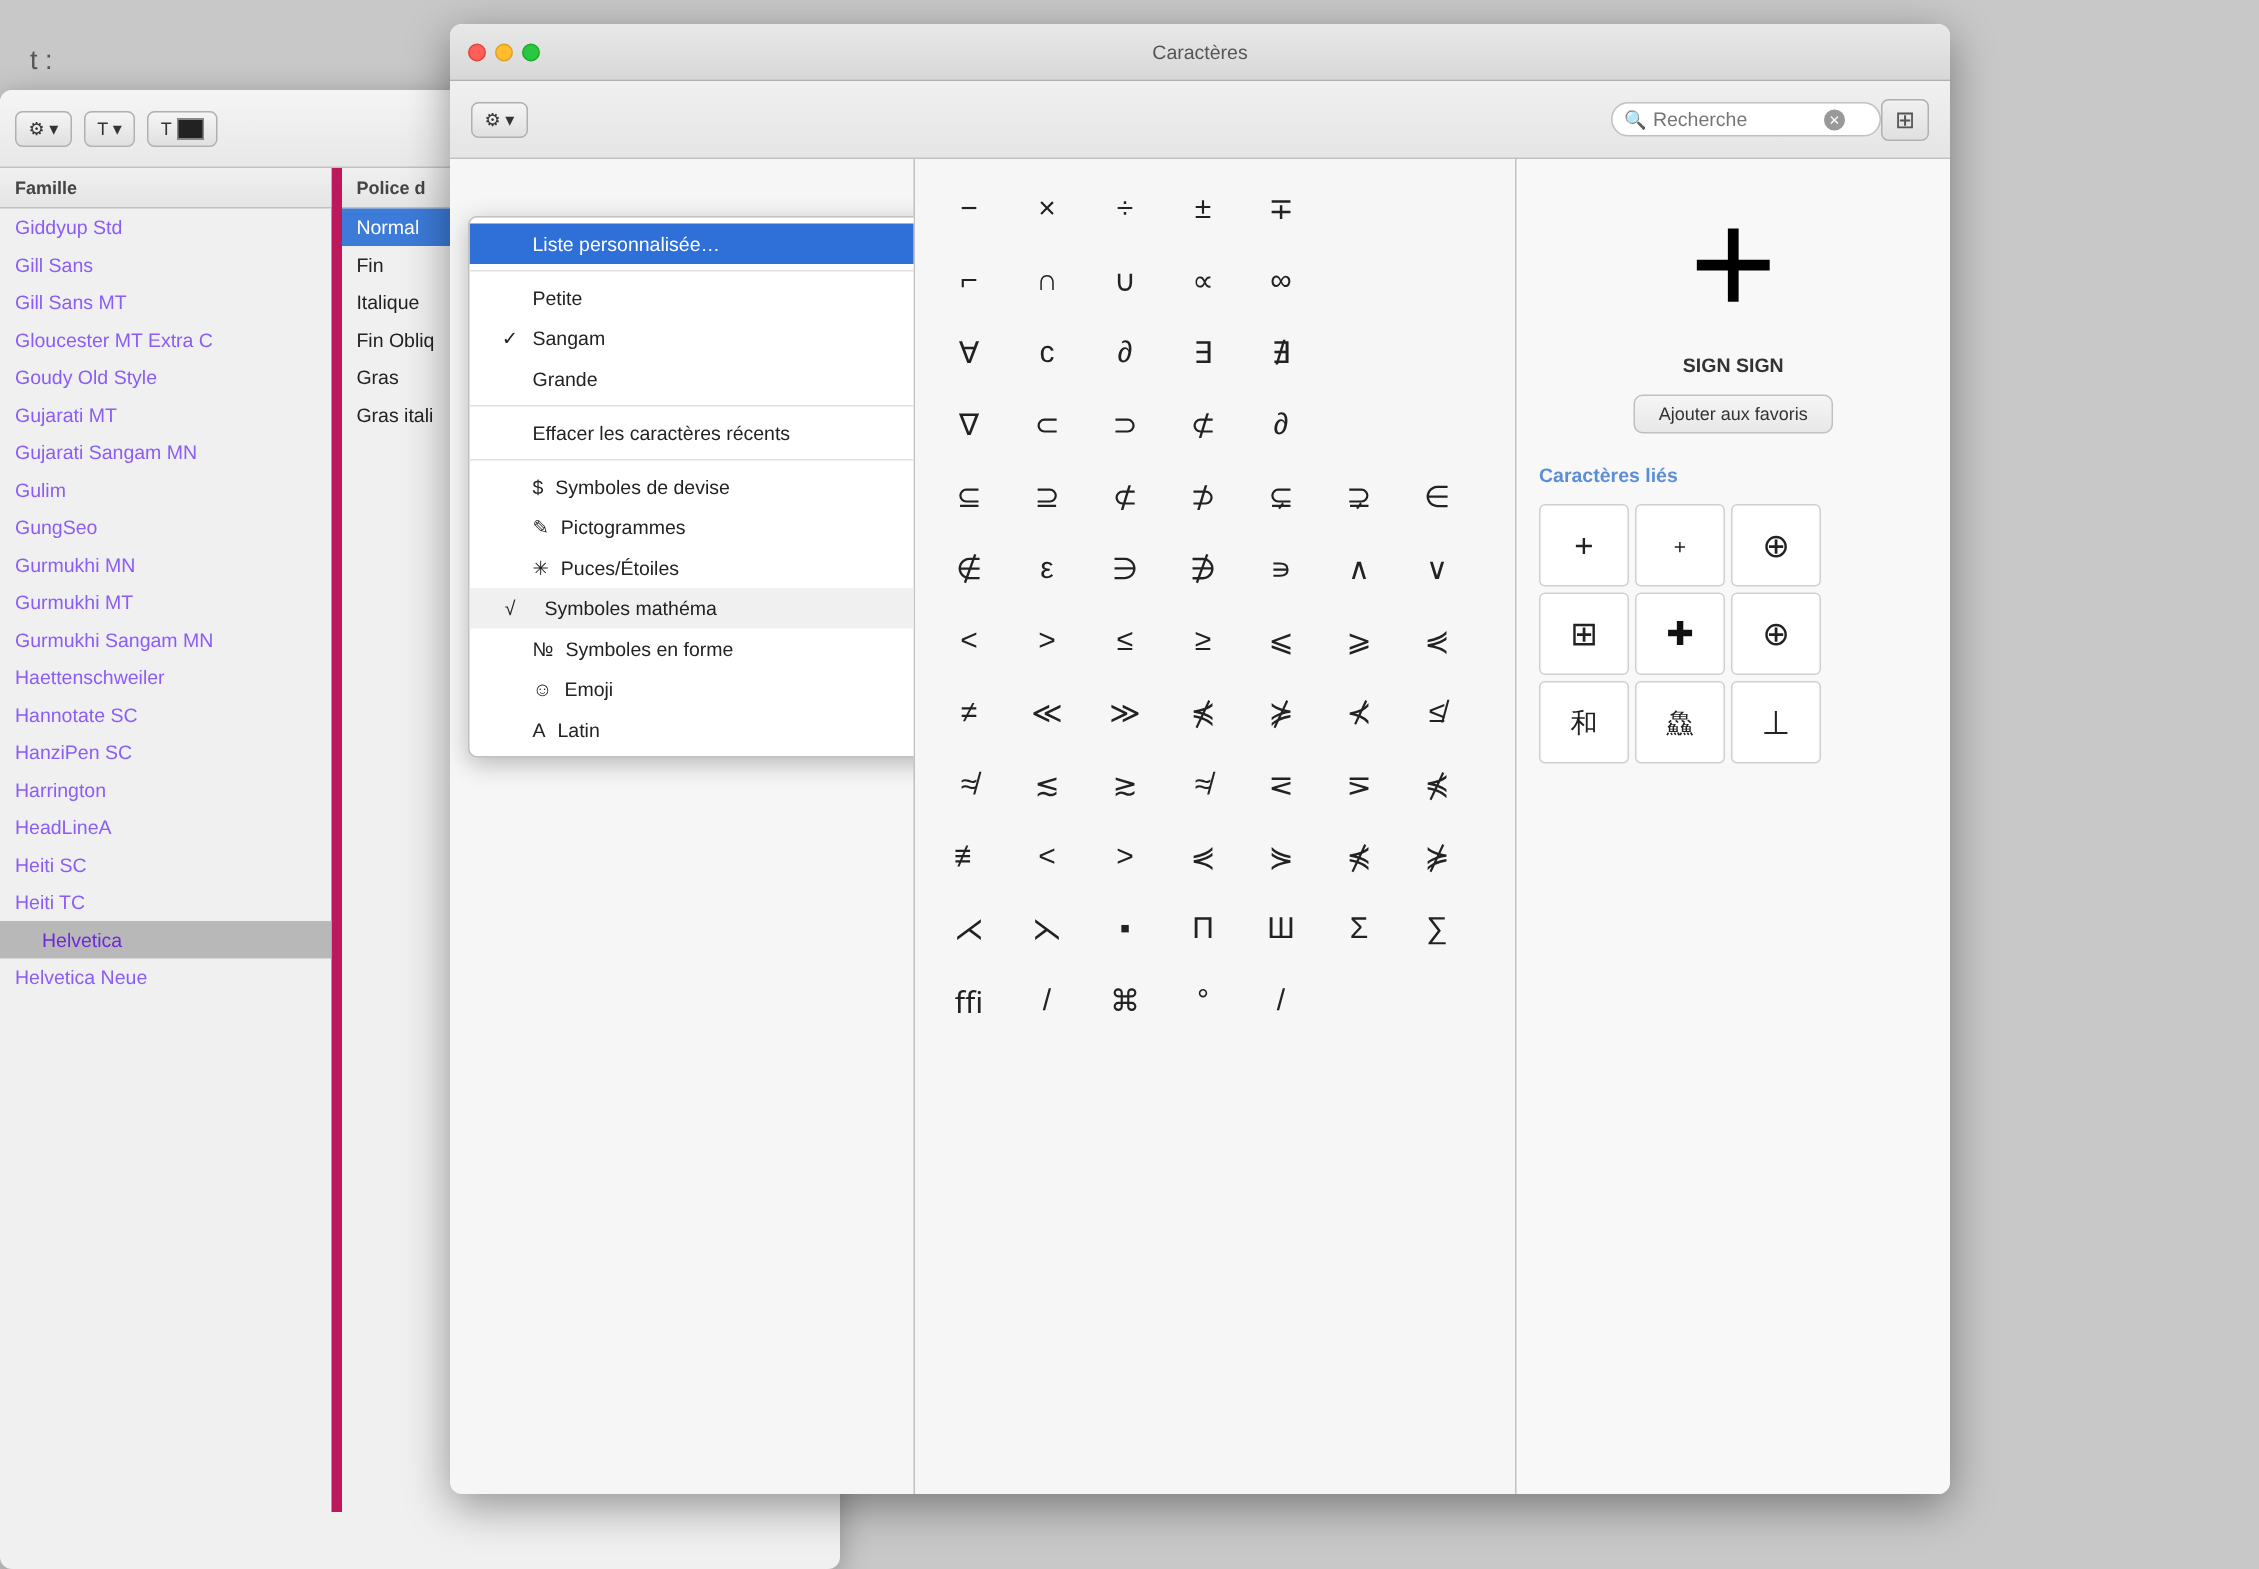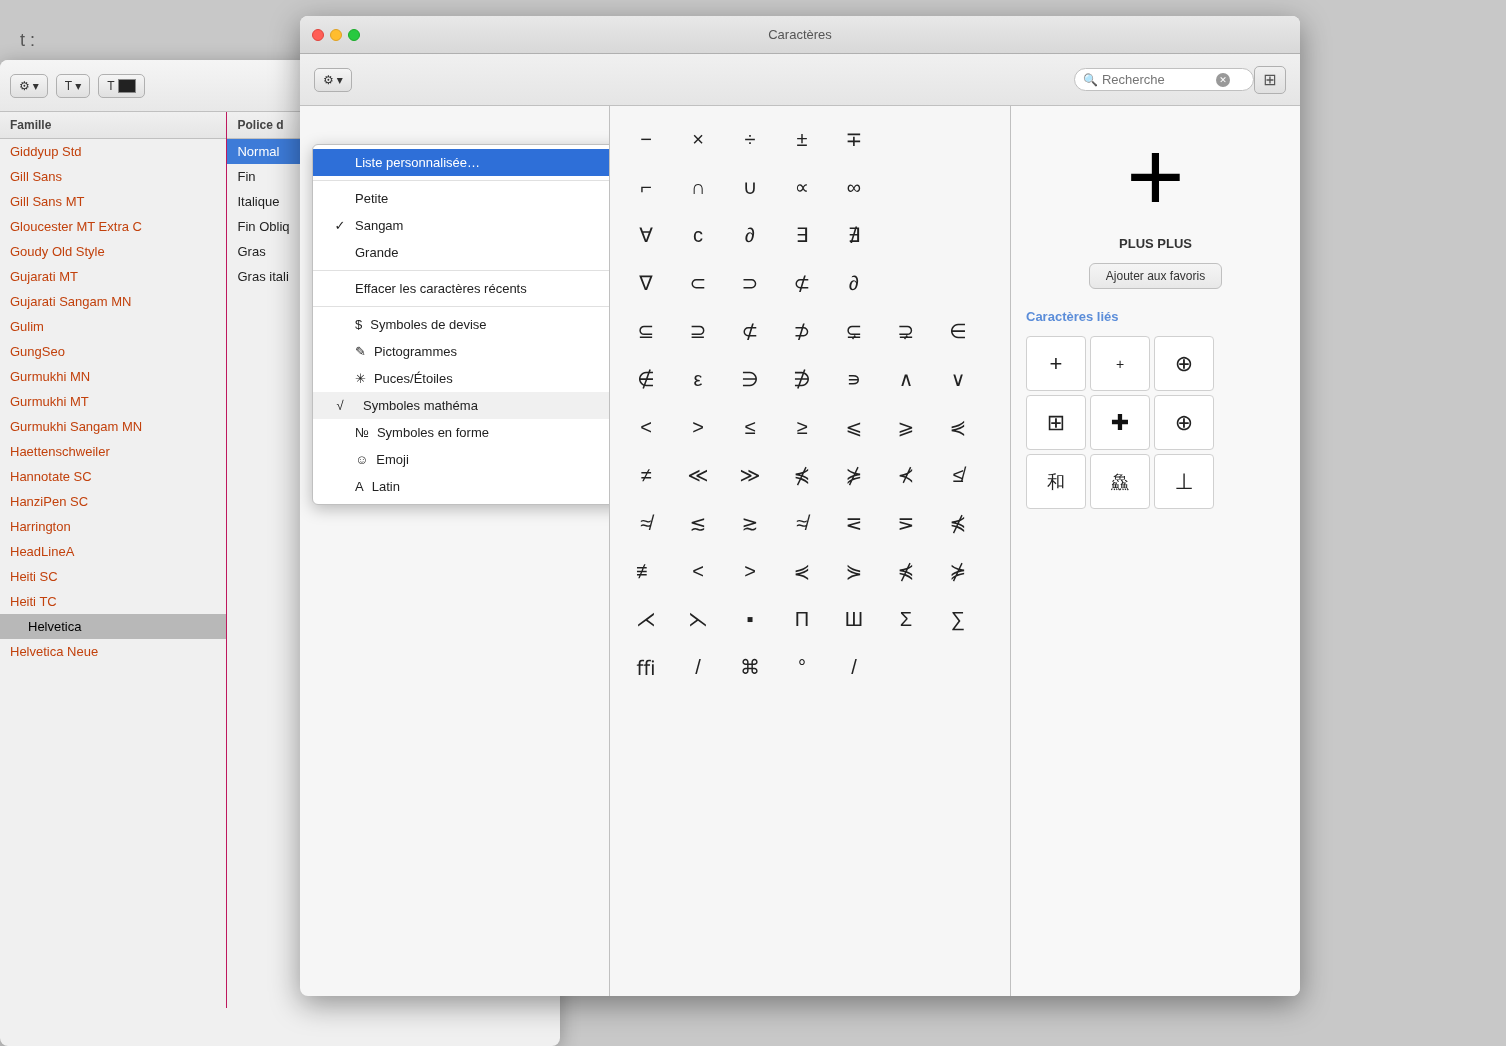--- a/index.html
+++ b/index.html
@@ -72,44 +72,44 @@
       gap: 3px;
       cursor: pointer;
       color: #333;
     }
     .bg-cols {
       display: flex;
       height: calc(100% - 90px);
     }
     .col-famille {
       width: 236px;
-      border-right: 1px solid #be185d;
+      border-right: 7px solid #be185d;
       overflow: hidden;
     }
     .col-police {
       width: 345px;
       overflow: hidden;
     }
     .col-header {
       background: linear-gradient(#f0f0f0, #e5e5e5);
       padding: 6px 10px;
       font-size: 12px;
       font-weight: 600;
       color: #444;
       border-bottom: 1px solid #c0c0c0;
     }
     .font-list-item {
       padding: 5px 10px;
       font-size: 13px;
-      color: #c2410c;
+      color: #8b5cf6;
       cursor: pointer;
     }
     .font-list-item.selected {
       background: #b8b8b8;
-      color: #000000;
+      color: #6d28d9;
       padding-left: 28px;
     }
     .police-list-item {
       padding: 5px 10px;
       font-size: 13px;
       color: #222;
       cursor: pointer;
     }
     .police-list-item.selected-blue {
       background: #3d7bd8;
@@ -608,21 +608,21 @@
         <div class="symbol-cell">ﬃ</div>
         <div class="symbol-cell">/</div>
         <div class="symbol-cell">⌘</div>
         <div class="symbol-cell">°</div>
         <div class="symbol-cell">/</div>
       </div>
     </div>
 
     <div class="right-panel">
       <div class="big-symbol">+</div>
-      <div class="symbol-name">PLUS PLUS</div>
+      <div class="symbol-name">SIGN SIGN</div>
       <button class="add-favorites-btn">Ajouter aux favoris</button>
       <div class="related-chars-title">Caractères liés</div>
       <div class="related-grid">
         <div class="related-cell">+</div>
         <div class="related-cell" style="font-size:14px;">+</div>
         <div class="related-cell">⊕</div>
         <div class="related-cell">⊞</div>
         <div class="related-cell" style="color:#111;">✚</div>
         <div class="related-cell">⊕</div>
         <div class="related-cell" style="font-size:18px;">和</div>

